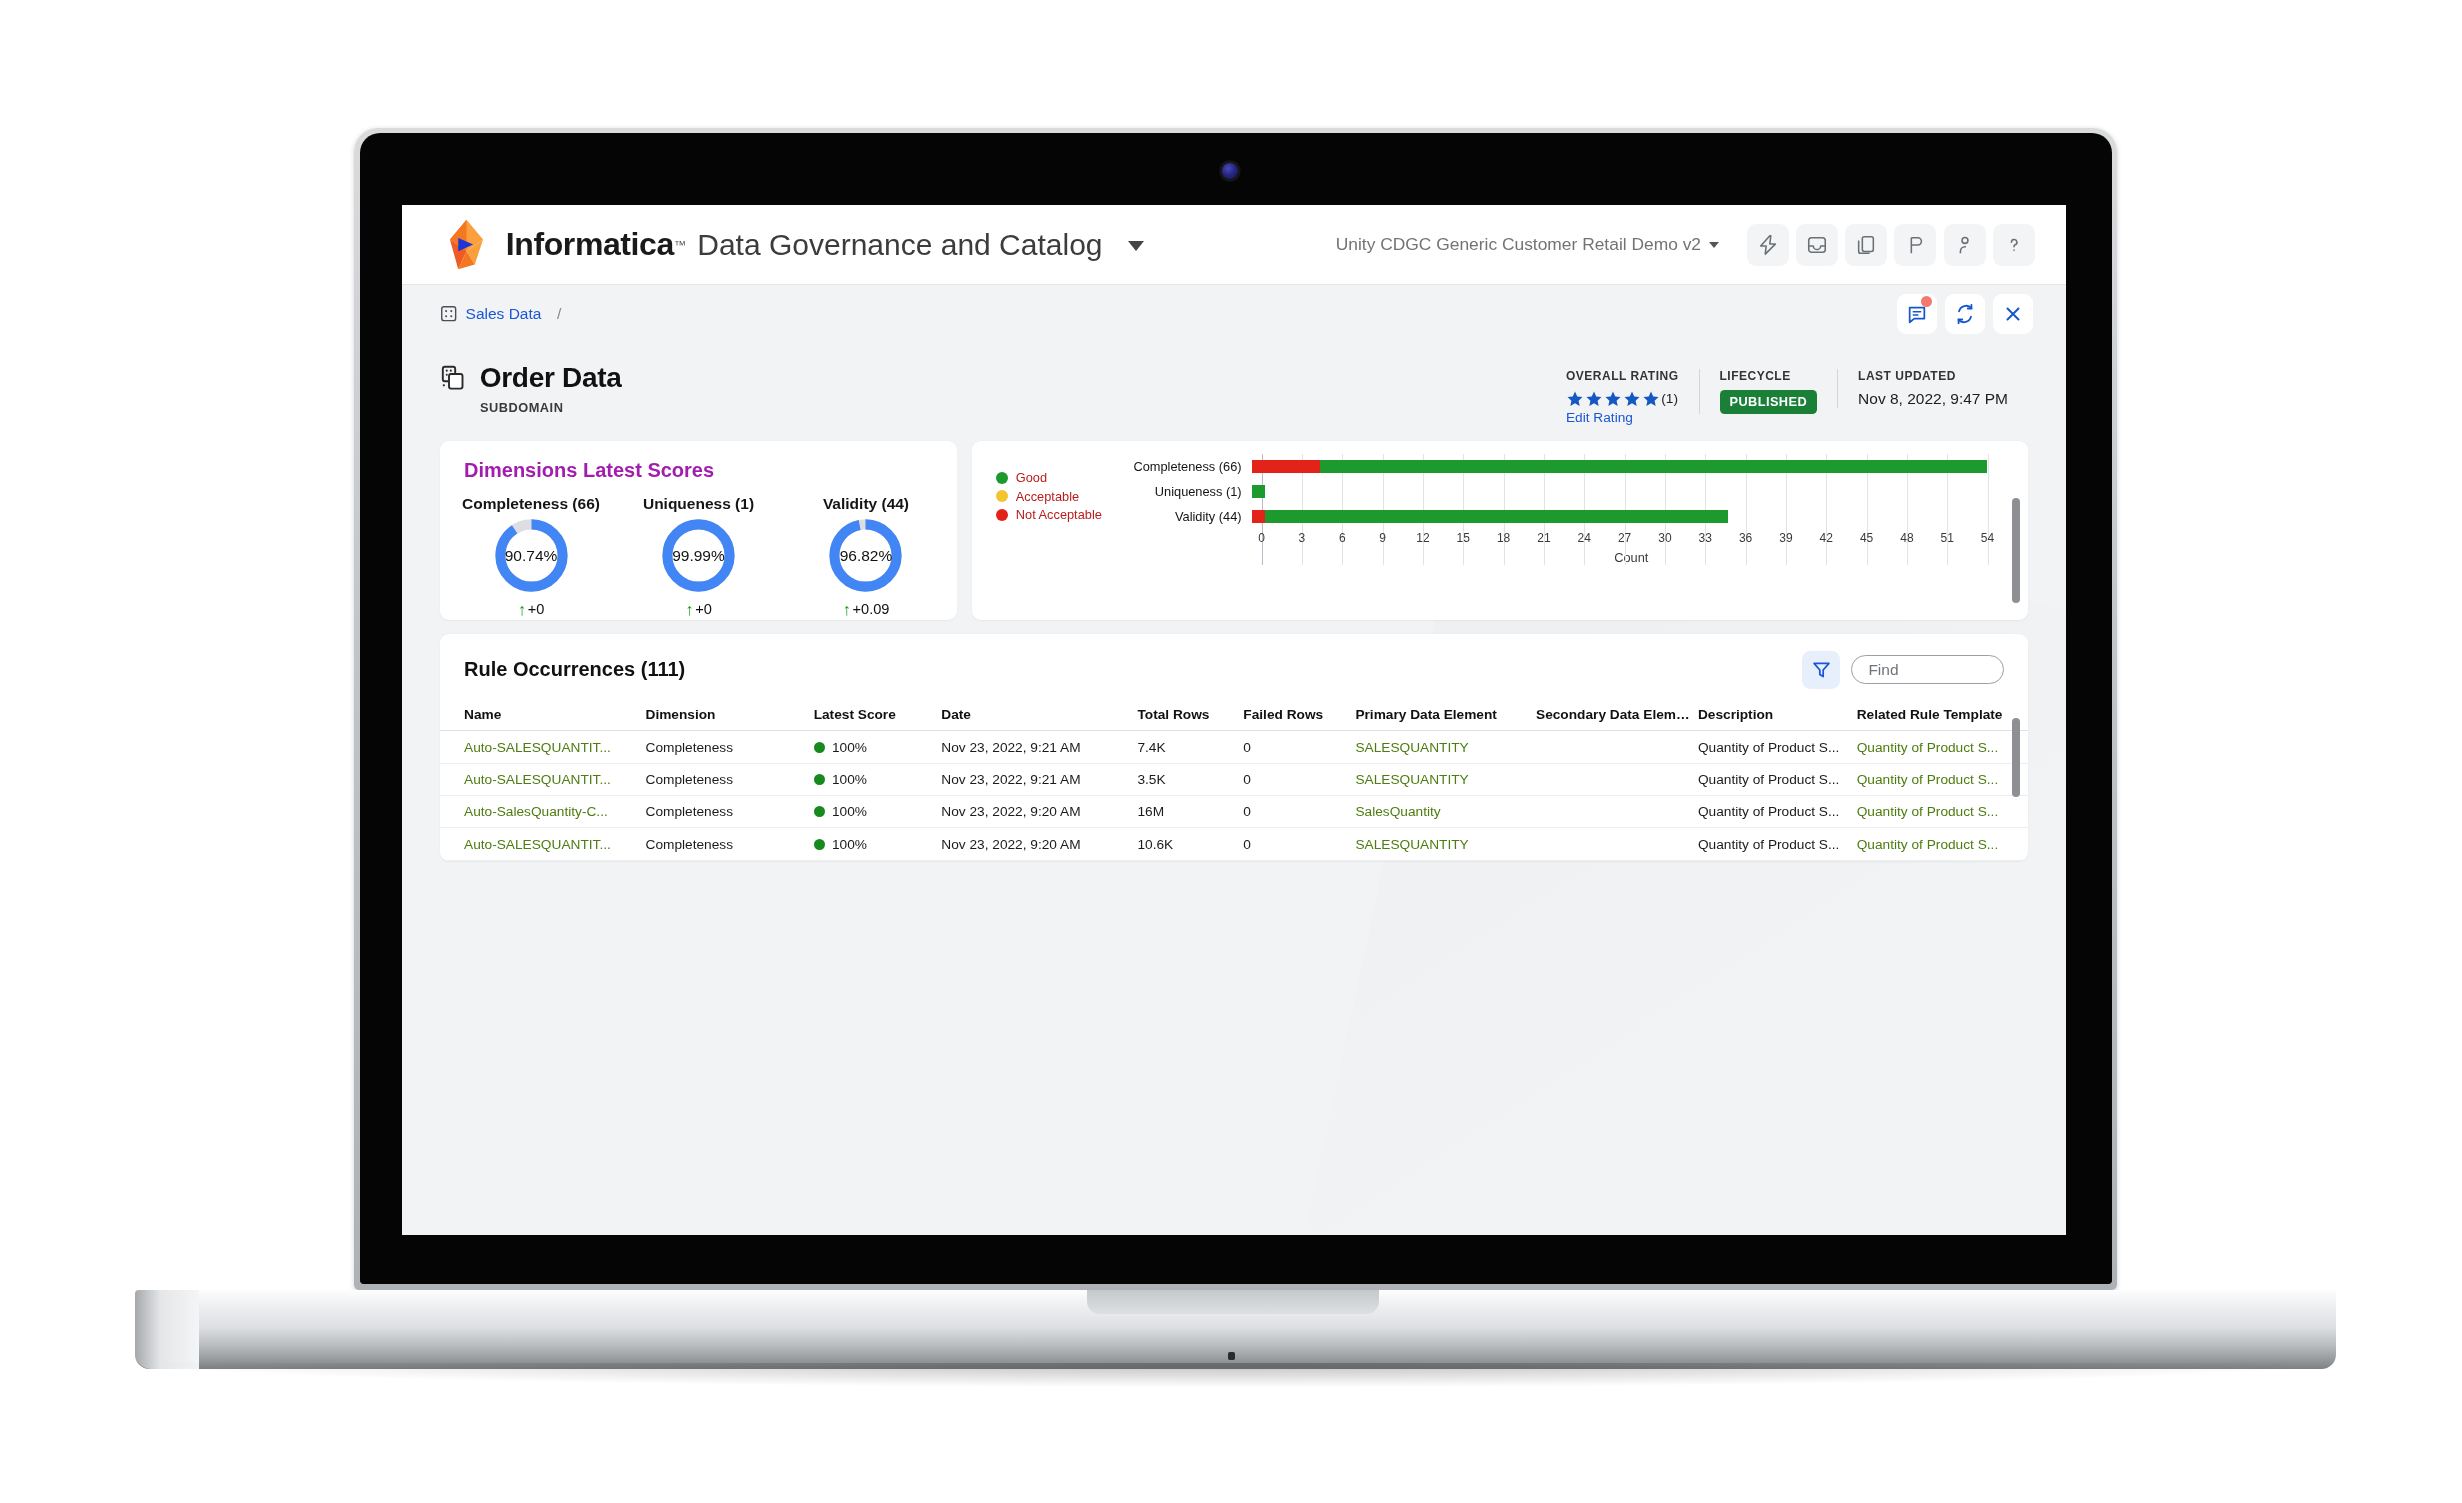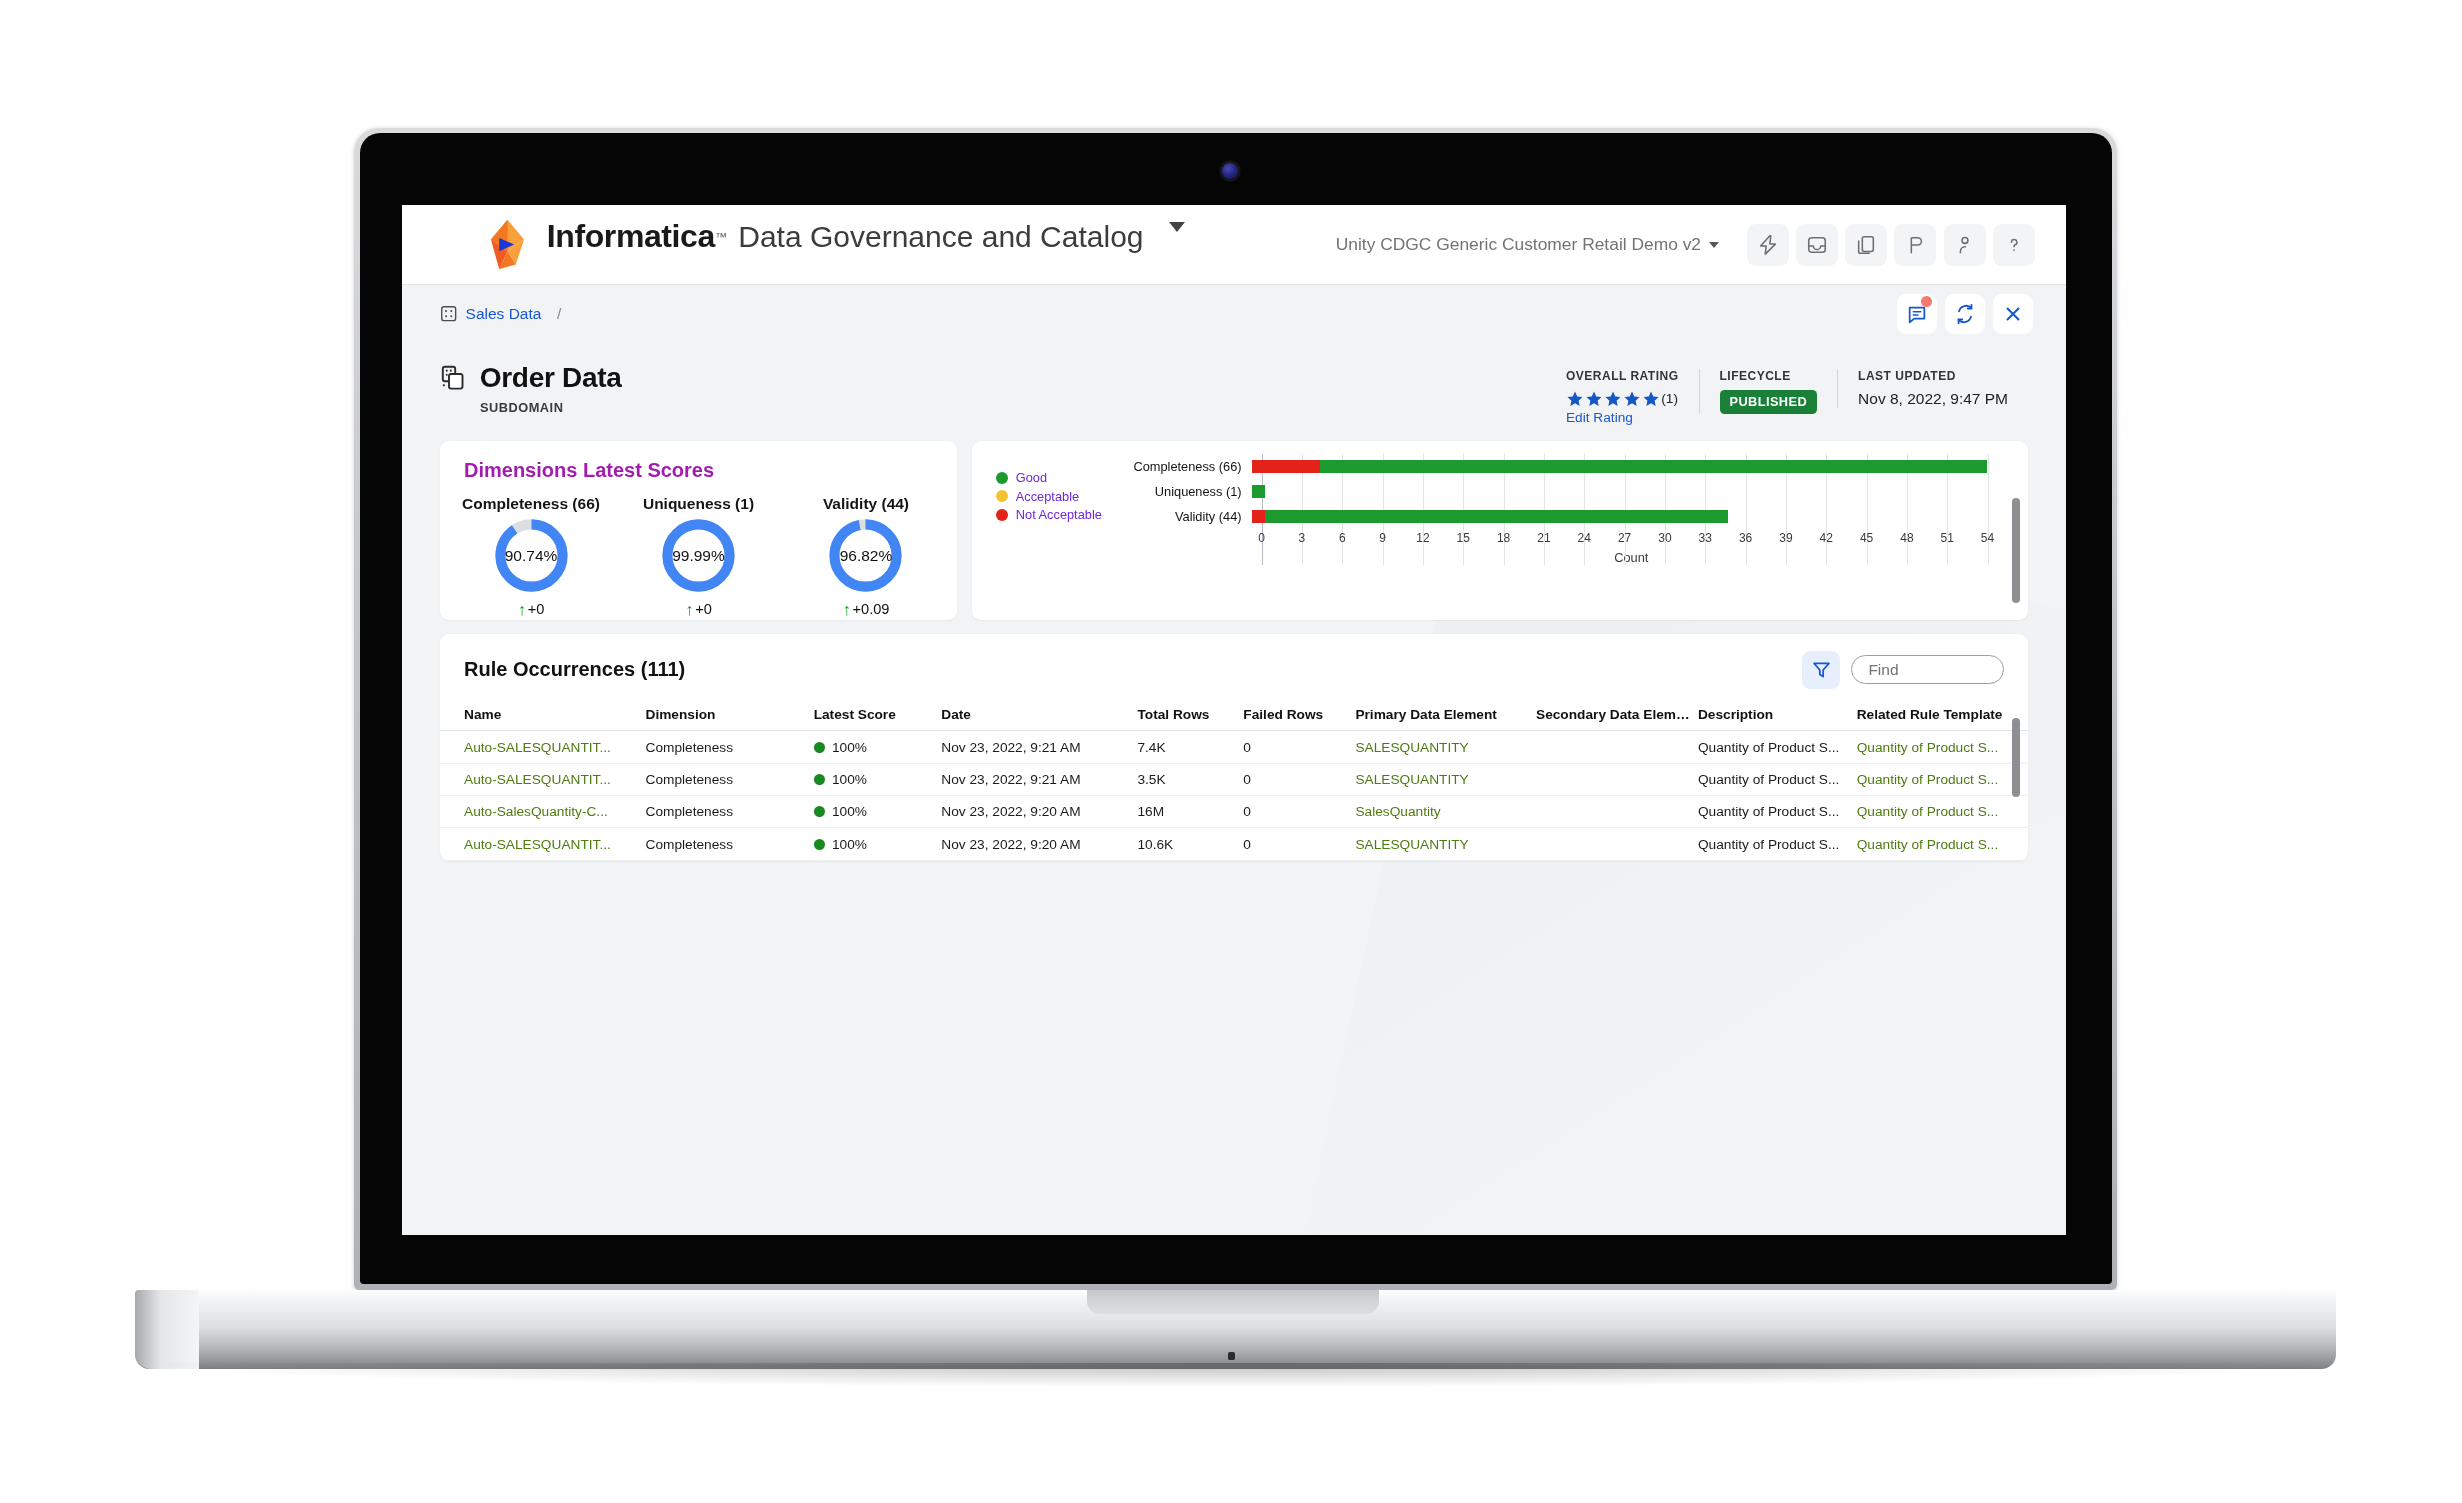--- a/index.html
+++ b/index.html
@@ -75,21 +75,21 @@
   }
 
   
   .app-header {
     position: relative;
     height: 80px;
     background: #ffffff;
     border-bottom: 0.9px solid #e3e5e8;
     display: flex; align-items: center;
   }
-  .brand-block { display: flex; align-items: flex-start; padding-left: 38px; gap: 12.8px; margin-left: 41px; }
+  .brand-block { display: flex; align-items: center; padding-left: 38px; gap: 12.8px; }
   .logo-mark { width: 53px; height: 53px; flex: none; }
   .brand-name {
     font-size: 32px; font-weight: 700; color: #1a1a1a; letter-spacing: -0.4px;
     font-family: "Liberation Sans", sans-serif;
   }
   .brand-tm { font-size: 12px; vertical-align: super; font-weight: 400; color: #555; }
   .product-name { font-size: 30px; color: #3c3c3c; font-weight: 400; margin-left: 7.3px; }
   .caret-down {
     width: 0; height: 0; margin-left: 12.8px; margin-top: 3.7px;
     border-left: 8.2px solid transparent; border-right: 8.2px solid transparent;
@@ -192,21 +192,21 @@
     position: absolute; left: 0; top: 0; width: 75px; height: 75px;
     display: flex; align-items: center; justify-content: center;
     font-size: 15.5px; font-weight: 400; color: #121212;
   }
   .delta { font-size: 14.6px; color: #111; margin-top: 6.4px; display: flex; align-items: center; justify-content: center; gap: 1.8px; }
   .delta-arrow { color: #17a01c; font-size: 16.4px; font-weight: 700; }
 
   .card-rules { flex: 1; height: 179px; overflow: hidden; }
   .rules-body { display: flex; padding: 12.8px 0 0 24px; position: relative; }
   .legend { padding-top: 16.4px; width: 135px; }
-  .legend-item { display: flex; align-items: center; gap: 8.2px; font-size: 12.8px; color: #6d28d9; margin-bottom: 3.7px; }
+  .legend-item { display: flex; align-items: center; gap: 8.2px; font-size: 12.8px; color: #b91c1c; margin-bottom: 3.7px; }
   .legend-dot { width: 12px; height: 12px; border-radius: 50%; flex: none; }
   .chart-area { flex: 1; position: relative; padding-right: 27px; }
   .bar-rows { position: relative; }
   .bar-line { display: flex; align-items: center; height: 25px; }
   .bar-cat {
     width: 121px; text-align: right; padding-right: 10px; font-size: 12.8px; color: #141414;
     white-space: nowrap;
   }
   .bar-track { position: relative; flex: 1; height: 25px; }
   .bar-seg { position: absolute; top: 6.4px; height: 12.8px; }

